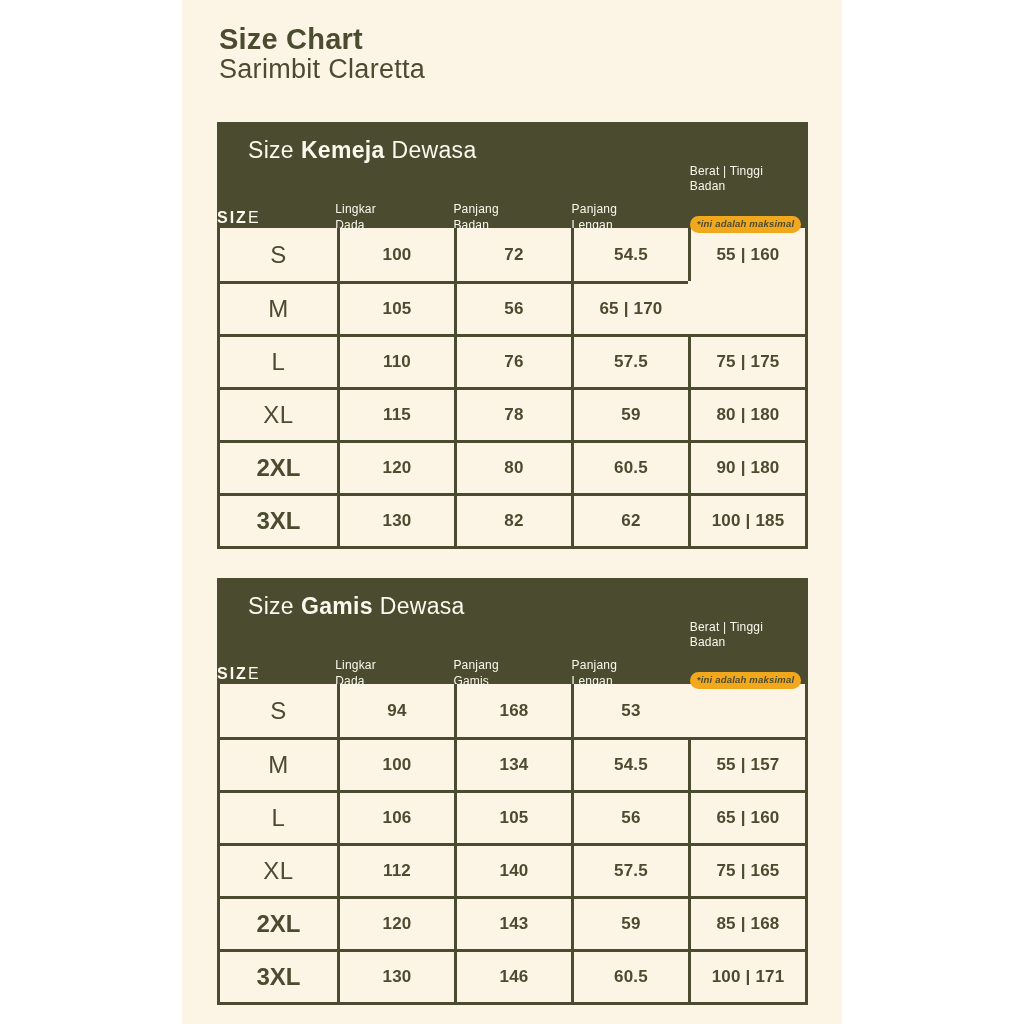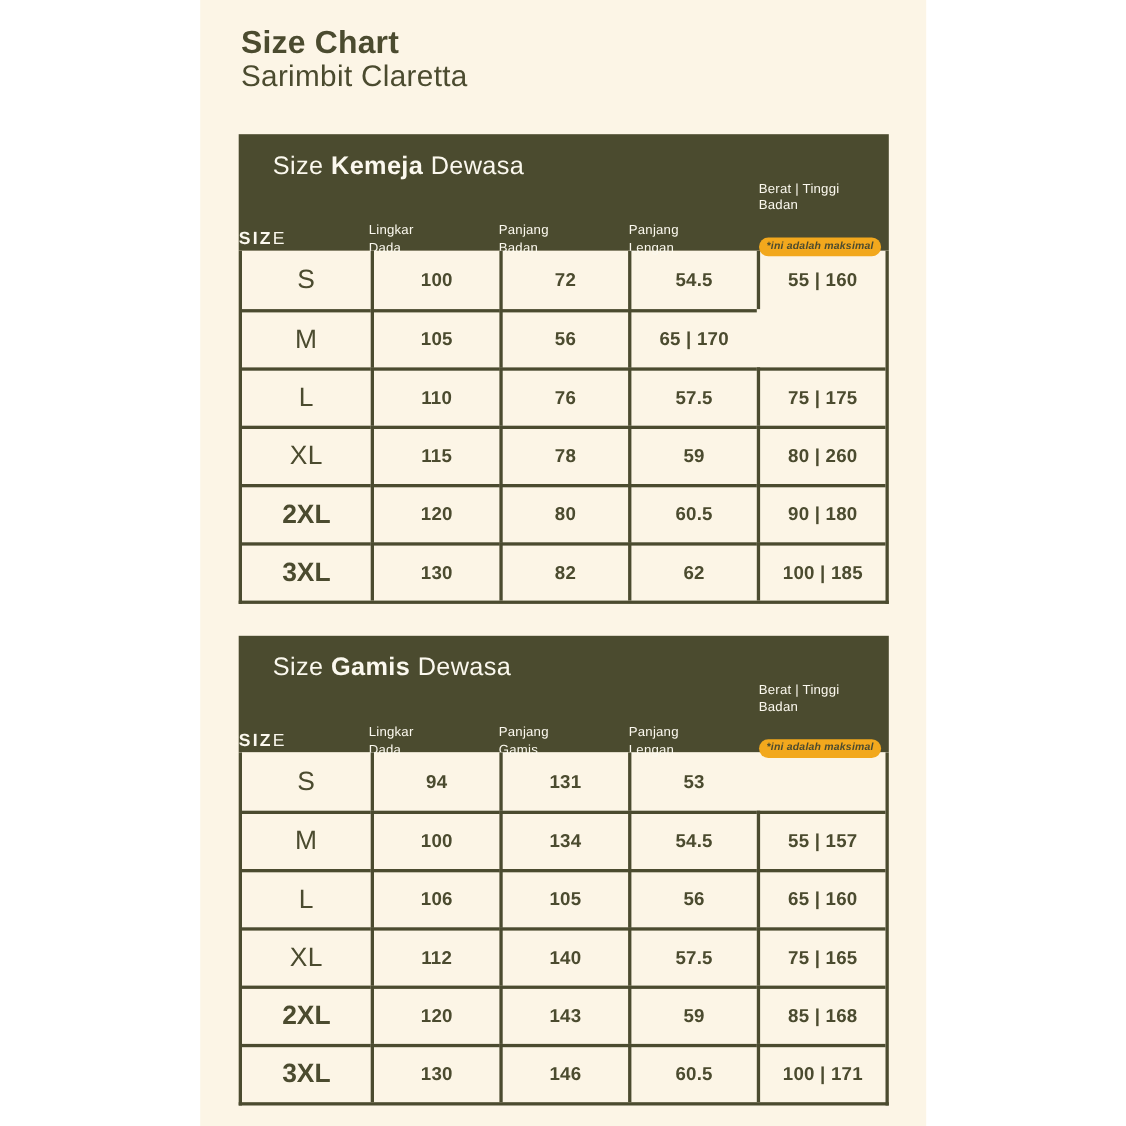--- a/index.html
+++ b/index.html
@@ -126,21 +126,21 @@
         <div class="cell value-cell">110</div>
         <div class="cell value-cell">76</div>
         <div class="cell value-cell">57.5</div>
         <div class="cell value-cell">75 | 175</div>
       </div>
       <div class="trow">
         <div class="cell size-cell">XL</div>
         <div class="cell value-cell">115</div>
         <div class="cell value-cell">78</div>
         <div class="cell value-cell">59</div>
-        <div class="cell value-cell">80 | 260</div>
+        <div class="cell value-cell">80 | 180</div>
       </div>
       <div class="trow">
         <div class="cell size-cell bold">2XL</div>
         <div class="cell value-cell">120</div>
         <div class="cell value-cell">80</div>
         <div class="cell value-cell">60.5</div>
         <div class="cell value-cell">90 | 180</div>
       </div>
       <div class="trow">
         <div class="cell size-cell bold">3XL</div>
@@ -168,21 +168,21 @@
         <div class="band-col"><div>Panjang
 Lengan</div></div>
         <div class="band-col"><div>Berat | Tinggi
 Badan</div><span class="badge">*ini adalah maksimal</span></div>
       </div>
   </header>
   <div class="tbody">
       <div class="trow">
         <div class="cell size-cell">S</div>
         <div class="cell value-cell">94</div>
-        <div class="cell value-cell">131</div>
+        <div class="cell value-cell">168</div>
         <div class="cell value-cell">53</div>
       </div>
       <div class="trow">
         <div class="cell size-cell">M</div>
         <div class="cell value-cell">100</div>
         <div class="cell value-cell">134</div>
         <div class="cell value-cell">54.5</div>
         <div class="cell value-cell">55 | 157</div>
       </div>
       <div class="trow">

